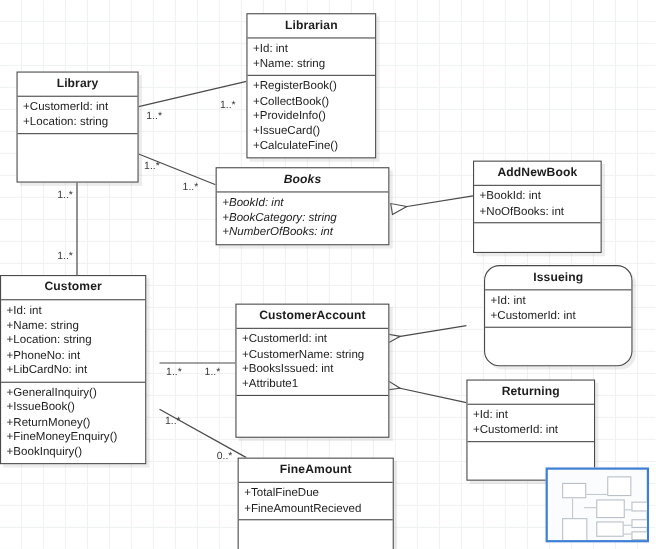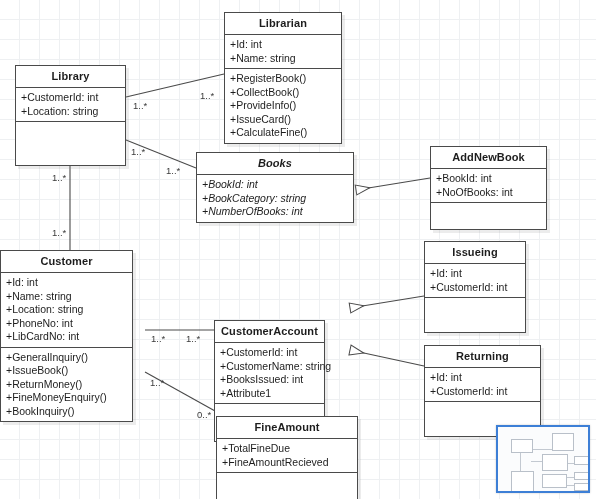--- a/index.html
+++ b/index.html
@@ -186,32 +186,32 @@
     </div>
     <div class="uml-compartment">
       <div class="uml-row">+GeneralInquiry()</div>
       <div class="uml-row">+IssueBook()</div>
       <div class="uml-row">+ReturnMoney()</div>
       <div class="uml-row">+FineMoneyEnquiry()</div>
       <div class="uml-row">+BookInquiry()</div>
     </div>
   </div>
 
-  <div class="uml-class" style="left:214px; top:276px; width:111px;margin-top:44px;">
+  <div class="uml-class" style="left:214px; top:276px; width:140px;">
     <div class="uml-title">CustomerAccount</div>
     <div class="uml-compartment">
       <div class="uml-row">+CustomerId: int</div>
       <div class="uml-row">+CustomerName: string</div>
       <div class="uml-row">+BooksIssued: int</div>
       <div class="uml-row">+Attribute1</div>
     </div>
     <div class="uml-compartment empty" style="min-height:31px;"></div>
   </div>
 
-  <div class="uml-class" style="left:424px; top:241px; width:102px;">
+  <div class="uml-class" style="left:440px; top:241px; width:135px;border-radius:14px;">
     <div class="uml-title">Issueing</div>
     <div class="uml-compartment">
       <div class="uml-row">+Id: int</div>
       <div class="uml-row">+CustomerId: int</div>
     </div>
     <div class="uml-compartment empty" style="min-height:28px;"></div>
   </div>
 
   <div class="uml-class" style="left:424px; top:345px; width:117px;">
     <div class="uml-title">Returning</div>

